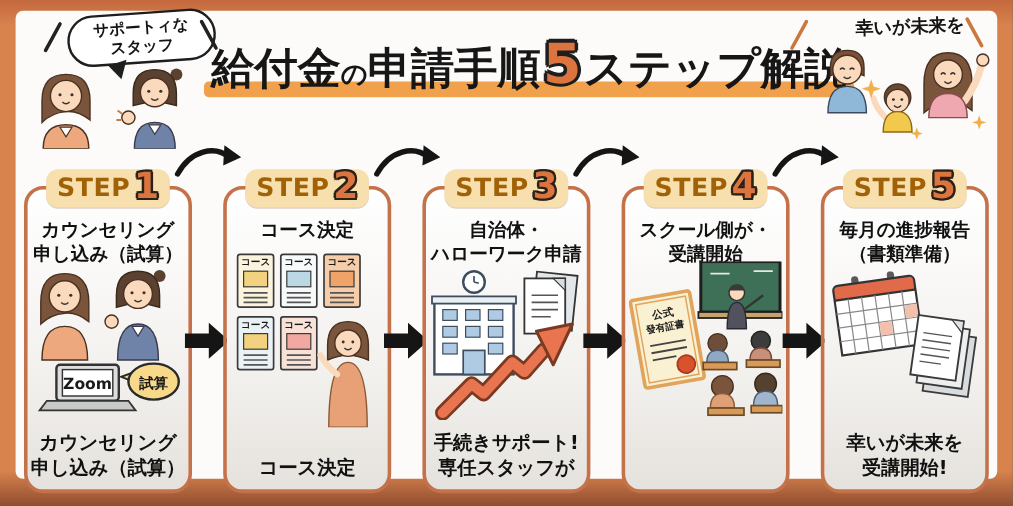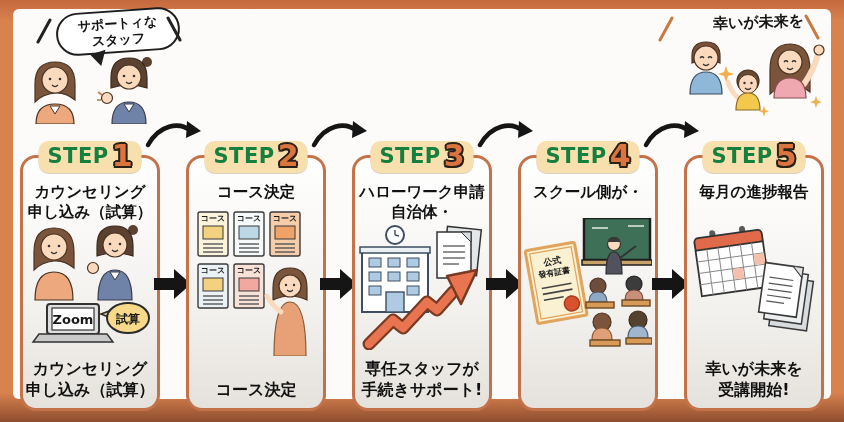--- a/index.html
+++ b/index.html
@@ -39,21 +39,21 @@
     background:linear-gradient(180deg,#FFFFFF 0%,#F3F1EE 60%,#E5E2DD 100%);
   }
   .gap{position:relative;width:26px;height:250px;}
   .curve-arrow{position:absolute;top:-38px;left:-17px;}
   .mid-arrow{position:absolute;top:113px;left:-6px;}
   .badge{
     position:absolute;top:-17px;left:50%;transform:translateX(-50%);
     background:#F8DFAE;border-radius:10px;padding:1px 9px 2px;
     display:flex;align-items:center;gap:3px;white-space:nowrap;box-shadow:0 1px 0 rgba(120,70,30,.25);
   }
-  .badge-step{font-size:21px;font-weight:900;letter-spacing:.5px;color:#15803d;}
+  .badge-step{font-size:21px;font-weight:900;letter-spacing:.5px;color:#a16207;}
   .badge-num{
     font-size:30px;font-weight:900;color:#DC7440;line-height:.95;
     --o:#2A2218;
     text-shadow:2px 0 0 var(--o),-2px 0 0 var(--o),0 2px 0 var(--o),0 -2px 0 var(--o),
       1.5px 1.5px 0 var(--o),-1.5px 1.5px 0 var(--o),1.5px -1.5px 0 var(--o),-1.5px -1.5px 0 var(--o);
   }
   .heading{padding-top:24px;text-align:center;font-size:15.5px;font-weight:800;line-height:1.3;color:#111;}
   .caption{position:absolute;left:0;right:0;bottom:8px;text-align:center;font-size:16px;font-weight:800;line-height:1.28;color:#111;}
   .illus{position:absolute;left:50%;transform:translateX(-50%);}
   svg text{font-family:"DejaVu Sans","Liberation Sans",sans-serif;}
@@ -91,20 +91,28 @@
     <circle cx="99" cy="26" r="1.3" fill="#333"></circle>
       <circle cx="109" cy="26" r="1.3" fill="#333"></circle>
     <path d="M101,32 Q104,35 107,32" stroke="#333" stroke-width="1.2" fill="none"></path>
     <path d="M87,74 Q87,52 104,52 Q121,52 121,74 Z" fill="#6F83A9" stroke="#3A3A4A" stroke-width="1.2"></path>
     <path d="M99,54 L104,62 L109,54 Z" fill="#FFFFFF" stroke="#3A3A4A" stroke-width="1"></path>
     <circle cx="82" cy="48" r="5.5" fill="#FAD9BC" stroke="#4A3222" stroke-width="1.2"></circle>
     <line x1="73" y1="42" x2="77" y2="45" stroke="#C77B42" stroke-width="1.6"></line>
     <line x1="72" y1="50" x2="76" y2="50" stroke="#C77B42" stroke-width="1.6"></line>
   </svg>
 
+  <div class="title-wrap">
+    <span class="title-inner">
+      <span class="title-bar"></span>
+      <span class="title-text">
+        <span>給付金</span><span class="title-particle">の</span><span>申請手順</span><span class="title-num">5</span><span>ステップ解説</span>
+      </span>
+    </span>
+  </div>
 
   <div class="family-caption">幸いが未来を</div>
   <svg class="deco" style="right:170px;top:16px;" width="16" height="26">
     <line x1="14" y1="2" x2="2" y2="24" stroke="#C9793F" stroke-width="3" stroke-linecap="round"></line>
   </svg>
   <svg class="deco" style="right:24px;top:14px;" width="16" height="26">
     <line x1="2" y1="2" x2="14" y2="24" stroke="#C9793F" stroke-width="3" stroke-linecap="round"></line>
   </svg>
   <svg class="deco" style="right:18px;top:36px;" width="152" height="88" viewBox="0 0 152 88">
     <path d="M18,20 Q18,6 32,6 Q46,6 46,20 L46,27 Q32,21 18,27 Z" fill="#7A5038" stroke="#4A3222" stroke-width="1.2"></path>
@@ -263,22 +271,22 @@
         <polygon points="0,10 20,10 20,1 37,16 20,31 20,22 0,22" fill="#151515"></polygon>
       </svg>
     </div>
 
     <div class="card">
       <div class="badge">
         <span class="badge-step">STEP</span>
         <span class="badge-num">3</span>
       </div>
       <div class="heading">
+        <div>自治体・</div>
         <div>ハローワーク申請</div>
-        <div>自治体・</div>
       </div>
       <svg class="illus" style="top:64px;" width="126" height="128" viewBox="0 0 126 128">
         <g>
           <rect x="3" y="30" width="66" height="60" fill="#FFFFFF" stroke="#3E4E60" stroke-width="2"></rect>
           <rect x="1" y="25" width="70" height="6" fill="#E9EFF3" stroke="#3E4E60" stroke-width="1.5"></rect>
           <circle cx="36" cy="13" r="9" fill="#FFFFFF" stroke="#3E4E60" stroke-width="2"></circle>
           <line x1="36" y1="13" x2="36" y2="8" stroke="#3E4E60" stroke-width="1.4"></line>
           <line x1="36" y1="13" x2="40" y2="14" stroke="#3E4E60" stroke-width="1.4"></line>
           <rect x="10" y="36" width="12" height="9" fill="#AECBE3" stroke="#3E4E60" stroke-width="1"></rect>
           <rect x="29" y="36" width="12" height="9" fill="#AECBE3" stroke="#3E4E60" stroke-width="1"></rect>
@@ -299,42 +307,43 @@
           <line x1="84" y1="36" x2="106" y2="36" stroke="#555" stroke-width="1.3"></line>
           <line x1="84" y1="42" x2="100" y2="42" stroke="#555" stroke-width="1.3"></line>
         </g>
         <g>
           <polyline points="10,122 34,98 44,106 68,80 78,88 94,70" stroke="#7A3A22" stroke-width="13" fill="none" stroke-linejoin="round" stroke-linecap="round"></polyline>
           <polyline points="10,122 34,98 44,106 68,80 78,88 94,70" stroke="#E87450" stroke-width="8.5" fill="none" stroke-linejoin="round" stroke-linecap="round"></polyline>
           <polygon points="88,54 118,48 102,82" fill="#E87450" stroke="#7A3A22" stroke-width="2.5" stroke-linejoin="round"></polygon>
         </g>
       </svg>
       <div class="caption">
+        <div>手続きサポート!</div>
         <div>専任スタッフが</div>
-        <div>手続きサポート!</div>
       </div>
     </div>
 
     <div class="gap">
       <svg class="curve-arrow" width="58" height="34" viewBox="0 0 58 34">
         <path d="M5,28 C16,8 36,4 48,14" stroke="#151515" stroke-width="4.5" fill="none" stroke-linecap="round"></path>
         <polygon points="44,4 58,14 43,21" fill="#151515"></polygon>
       </svg>
       <svg class="mid-arrow" width="38" height="32" viewBox="0 0 38 32">
         <polygon points="0,10 20,10 20,1 37,16 20,31 20,22 0,22" fill="#151515"></polygon>
       </svg>
     </div>
 
     <div class="card">
       <div class="badge">
         <span class="badge-step">STEP</span>
         <span class="badge-num">4</span>
       </div>
       <div class="heading">
         <div>スクール側が・</div>
+        <div>受講開始</div>
       </div>
       <svg class="illus" style="top:60px;" width="128" height="136" viewBox="0 0 128 136">
         <g>
           <rect x="60" y="0" width="66" height="42" fill="#3E7058" stroke="#1E1E1E" stroke-width="2.5"></rect>
           <rect x="58" y="42" width="70" height="5" fill="#C9A26B" stroke="#1E1E1E" stroke-width="1.5"></rect>
           <line x1="68" y1="10" x2="84" y2="10" stroke="#E8E8E0" stroke-width="1.5"></line>
           <line x1="104" y1="8" x2="120" y2="8" stroke="#E8E8E0" stroke-width="1.5"></line>
           <circle cx="90" cy="26" r="6.5" fill="#FAD9BC" stroke="#333" stroke-width="1.2"></circle>
           <path d="M84,24 Q84,19 90,19 Q96,19 96,24 Z" fill="#3A3A3A"></path>
           <path d="M82,56 Q82,34 90,34 Q98,34 98,56 Z" fill="#52525E" stroke="#2A2A30" stroke-width="1.2"></path>
@@ -377,20 +386,21 @@
       </svg>
     </div>
 
     <div class="card">
       <div class="badge">
         <span class="badge-step">STEP</span>
         <span class="badge-num">5</span>
       </div>
       <div class="heading">
         <div>毎月の進捗報告</div>
+        <div>（書類準備）</div>
       </div>
       <svg class="illus" style="top:68px;" width="124" height="122" viewBox="0 0 124 122">
         <g transform="rotate(-8 38 40)">
           <rect x="22" y="2" width="6" height="12" rx="3" fill="#5A5A5A"></rect>
           <rect x="52" y="2" width="6" height="12" rx="3" fill="#5A5A5A"></rect>
           <rect x="6" y="8" width="68" height="14" rx="4" fill="#E06A4A" stroke="#333" stroke-width="1.8"></rect>
           <rect x="6" y="20" width="68" height="46" fill="#FFFFFF" stroke="#333" stroke-width="1.8"></rect>
           <line x1="17.3" y1="20" x2="17.3" y2="66" stroke="#888" stroke-width="1"></line>
           <line x1="28.6" y1="20" x2="28.6" y2="66" stroke="#888" stroke-width="1"></line>
           <line x1="39.9" y1="20" x2="39.9" y2="66" stroke="#888" stroke-width="1"></line>

